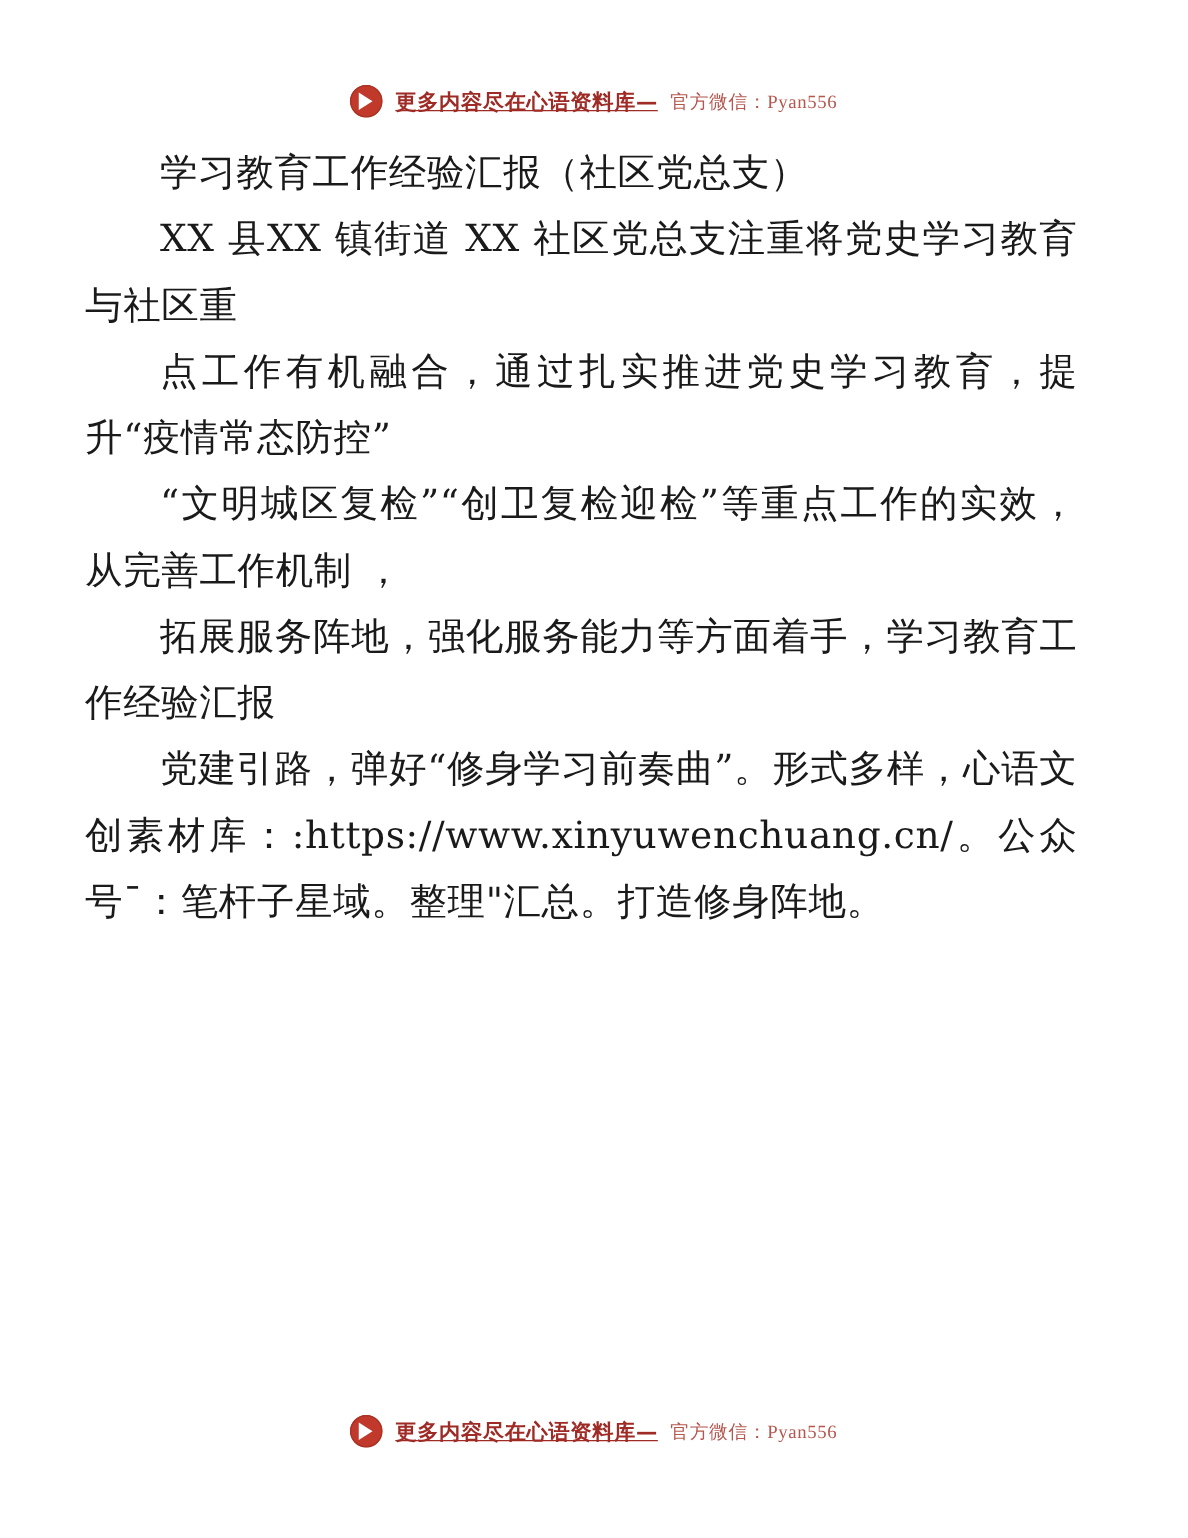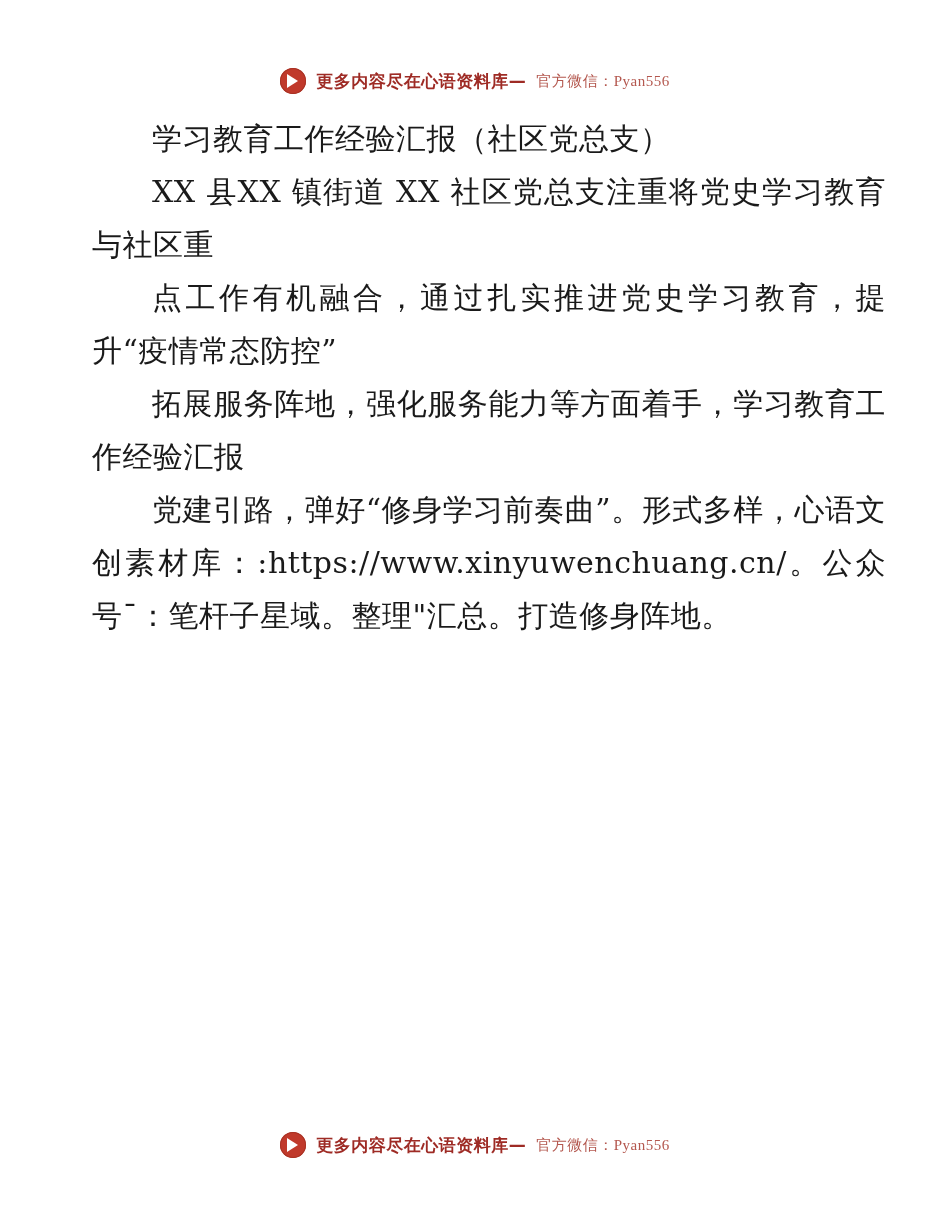--- a/index.html
+++ b/index.html
@@ -61,33 +61,34 @@
     border-left: 11px solid #ffffff;
     border-top: 7px solid transparent;
     border-bottom: 7px solid transparent;
   }
   .banner-main {
     font-family: "DejaVu Sans", "Liberation Sans", sans-serif;
     font-size: 17px;
     font-weight: bold;
     color: #9e2b25;
     letter-spacing: 0.5px;
+    text-decoration: underline;
   }
   .banner-sub {
     font-family: Liberation Serif, serif;
     font-size: 15px;
     color: #b4584f;
     letter-spacing: 0.5px;
   }
 
   
   .doc-body {
     position: absolute;
     top: 112px;
-    left: 92px;
+    left: 68px;
     width: 794px;
   }
   .para {
     font-size: 30px;
     line-height: 53px;
     text-align: justify;
     text-justify: inter-ideograph;
     margin: 0;
     letter-spacing: 0.5px;
   }
@@ -106,20 +107,21 @@
   <div class="banner banner-top">
     <span class="banner-logo"></span>
     <span class="banner-main">更多内容尽在心语资料库—</span>
     <span class="banner-sub">官方微信：Pyan556</span>
   </div>
 
   <div class="doc-body">
     <p class="para indent">学习教育工作经验汇报（社区党总支）</p>
     <p class="para indent">XX 县XX 镇街道 XX 社区党总支注重将党史学习教育与社区重</p>
     <p class="para indent">点工作有机融合，通过扎实推进党史学习教育，提升“疫情常态防控”</p>
+    <p class="para indent">“文明城区复检”“创卫复检迎检”等重点工作的实效，从完善工作机制 ，</p>
     <p class="para indent">拓展服务阵地，强化服务能力等方面着手，学习教育工作经验汇报</p>
     <p class="para indent mono-ish">党建引路，弹好“修身学习前奏曲”。形式多样，心语文创素材库：:https://www.xinyuwenchuang.cn/。公众号¯：笔杆子星域。整理"汇总。打造修身阵地。</p>
   </div>
 
   <div class="banner banner-bottom">
     <span class="banner-logo"></span>
     <span class="banner-main">更多内容尽在心语资料库—</span>
     <span class="banner-sub">官方微信：Pyan556</span>
   </div>
 

